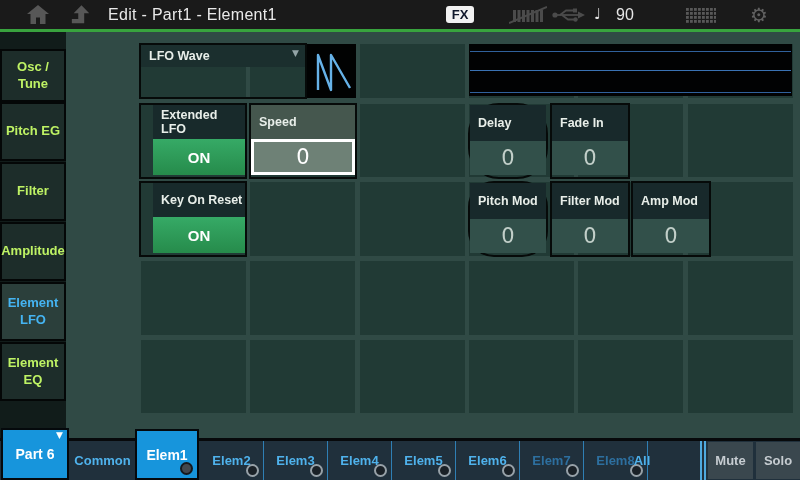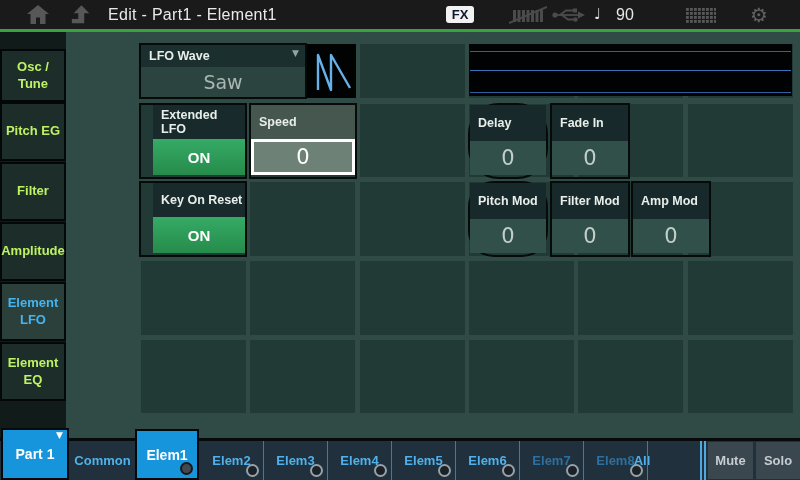--- a/index.html
+++ b/index.html
@@ -178,21 +178,20 @@
     <div class="cell c3 r4"></div>
     <div class="cell c4 r4"></div>
     <div class="cell c5 r4"></div>
     <div class="cell c6 r4"></div>
 
   <div class="pbox lfo-wave">
     <div class="hdr">
       <span>LFO Wave</span>
       <span class="dd-tri">▼</span>
     </div>
-    <div class="val">Saw</div>
   </div>
   <div class="waveicon">
     <svg width="49" height="54" viewBox="0 0 49 54">
       <polyline points="11,46 11,11 24,46 24,11 43,44" fill="none" stroke="#66b2e8" stroke-width="2.4" stroke-linejoin="round"></polyline>
     </svg>
   </div>
   <div class="lfodisp">
     <div class="ln" style="top:7px;"></div>
     <div class="ln" style="top:26px;background:#3a72b4;"></div>
     <div class="ln" style="bottom:3px;"></div>
@@ -231,21 +230,21 @@
   </div>
   <div class="pbox numbox amod">
     <div class="hdr">Amp Mod</div>
     <div class="val">0</div>
   </div>
 
   <div class="botline"></div>
   <div class="botbar"></div>
 
   <div class="raised part1">
-    <span>Part 1</span>
+    <span>Part 6</span>
     <span class="dd">▼</span>
   </div>
 
   <div class="flat-tab" style="left:70px;width:65px;">Common</div>
 
   <div class="raised elem1">
     <span>Elem1</span>
     <span class="dot on"></span>
   </div>
 

